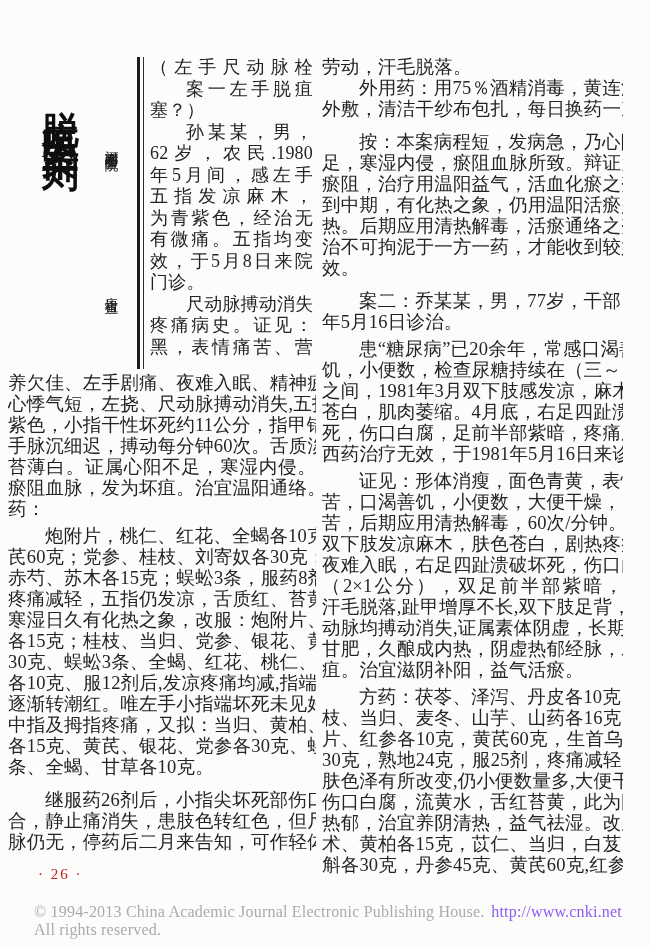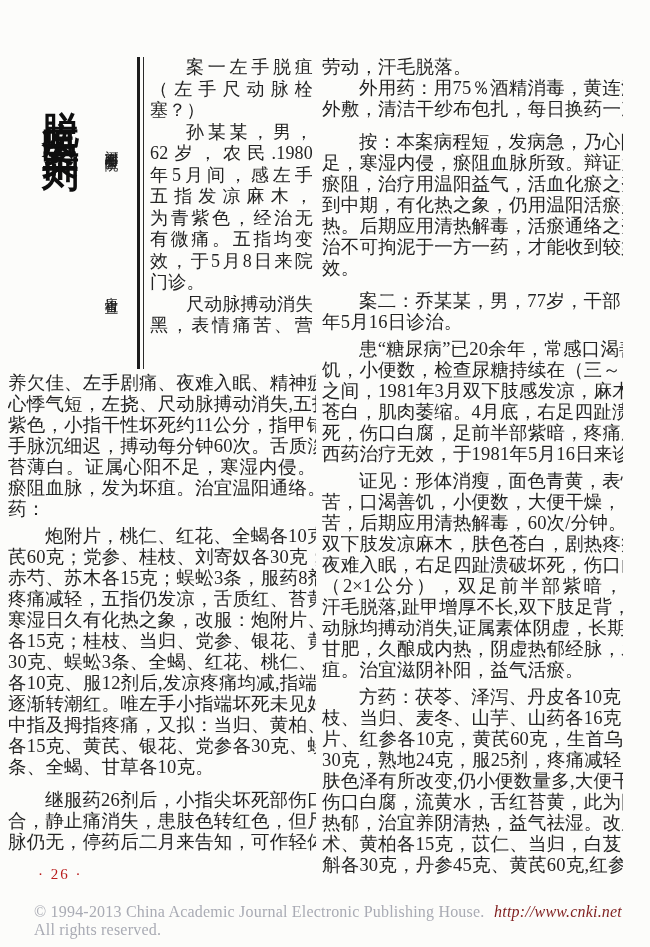--- a/index.html
+++ b/index.html
@@ -55,48 +55,49 @@
   .pagenum{
     position:absolute;left:38px;top:866px;
     font-size:15px;color:#b91c1c;letter-spacing:2px;
   }
   
   .footer{
     position:absolute;left:34px;right:28px;top:903px;
     display:flex;justify-content:space-between;align-items:flex-start;
     font-size:16px;color:#a9abb4;letter-spacing:0.2px;
   }
-  .footer .url{color:#7f1d1d;text-decoration:none;font-style:italic;}
+  .footer .url{color:#8b5cf6;text-decoration:none;}
 </style>
 </head>
 <body>
 
 <div class="page">
 
   <div class="masthead">
     <div class="vtitle">脱疽医案二则</div>
     <div class="vaff">河南省邓县中医院</div>
     <div class="vauthor">唐祖宣</div>
   </div>
 
   <div class="vrule"></div>
 
   <div class="col introcol">
+      <div class="ln">（左手尺动脉栓</div>
       <div class="ln ind">案一左手脱疽</div>
-      <div class="ln">（左手尺动脉栓</div>
       <div class="ln end">塞？）</div>
       <div class="ln ind">孙某某，男，</div>
       <div class="ln">62岁，农民.1980</div>
       <div class="ln">年5月间，感左手</div>
       <div class="ln">五指发凉麻木，</div>
       <div class="ln">为青紫色，经治无</div>
       <div class="ln">有微痛。五指均变</div>
       <div class="ln">效，于5月8日来院</div>
       <div class="ln end">门诊。</div>
       <div class="ln ind">尺动脉搏动消失</div>
+      <div class="ln">疼痛病史。证见：</div>
       <div class="ln">黑，表情痛苦、营</div>
     </div>
 
   <div class="col leftcol">
       <div class="ln">养欠佳、左手剧痛、夜难入眠、精神疲惫。</div>
       <div class="ln">心悸气短，左挠、尺动脉搏动消失,五指呈青</div>
       <div class="ln">紫色，小指干性坏死约11公分，指甲错，右</div>
       <div class="ln">手脉沉细迟，搏动每分钟60次。舌质淡、</div>
       <div class="ln">苔薄白。证属心阳不足，寒湿内侵。</div>
       <div class="ln">瘀阻血脉，发为坏疽。治宜温阳通络。方</div>

